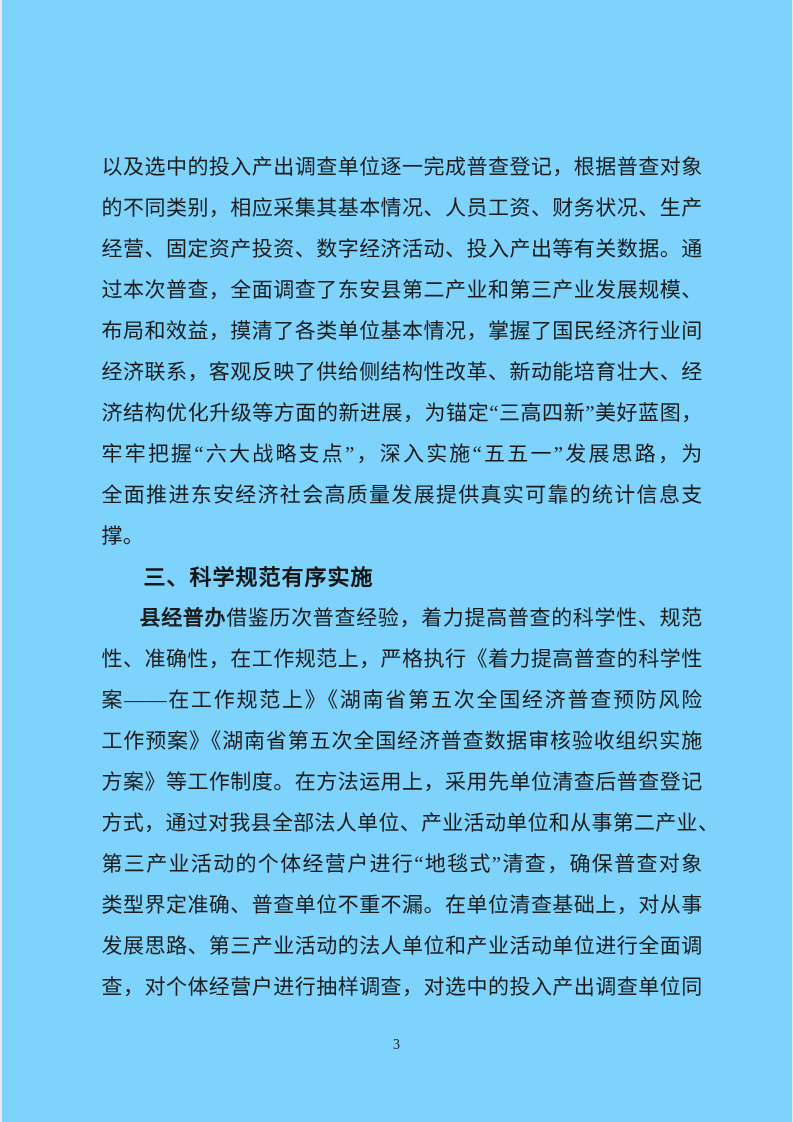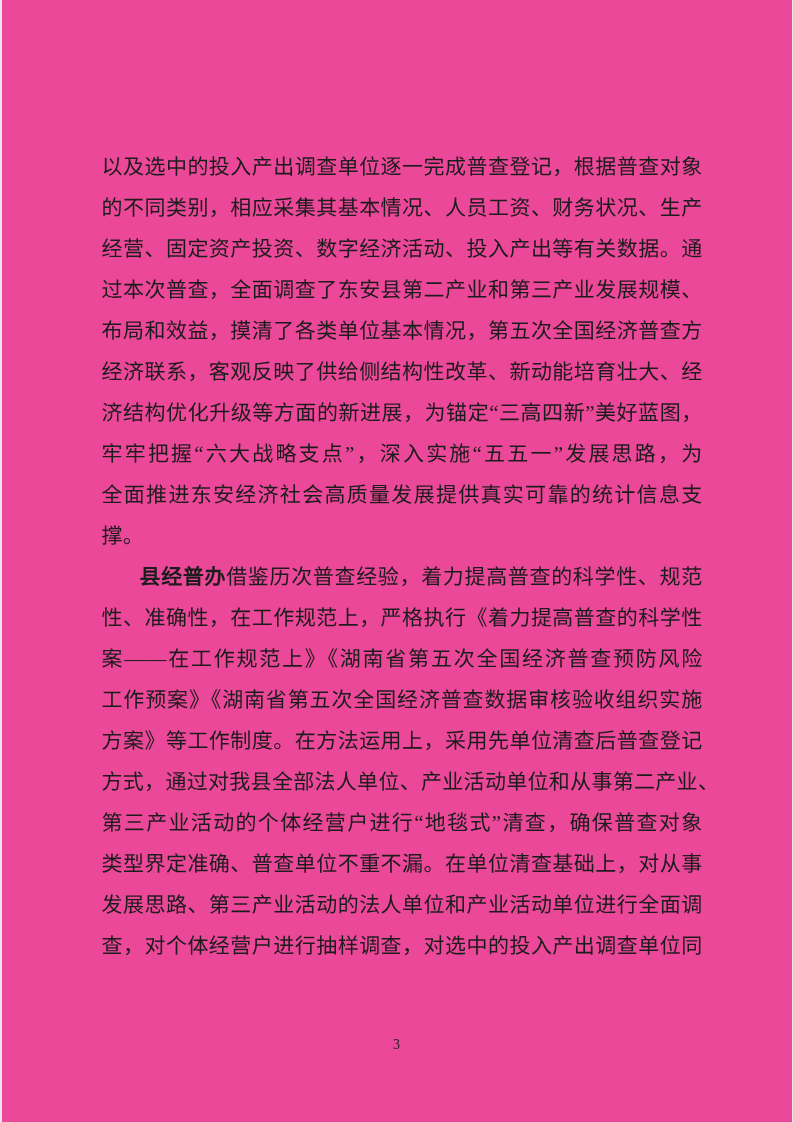--- a/index.html
+++ b/index.html
@@ -5,21 +5,21 @@
   html, body {
     margin: 0;
     padding: 0;
     background: #e9e9e9;
   }
   .page {
     position: relative;
     width: 790px;
     height: 1122px;
     margin: 0 auto;
-    background: #ec4899;
+    background: #7dd3fc;
     overflow: hidden;
     font-family: "Liberation Serif", "DejaVu Serif", serif;
     color: #1c1c1c;
   }
   .content {
     position: absolute;
     left: 100px;
     top: 147px;
     width: 601px;
   }
@@ -66,27 +66,28 @@
 </head>
 <body>
 
 <div class="page">
   <div class="content">
       <div>
         <div class="line">以及选中的投入产出调查单位逐一完成普查登记，根据普查对象</div>
         <div class="line">的不同类别，相应采集其基本情况、人员工资、财务状况、生产</div>
         <div class="line">经营、固定资产投资、数字经济活动、投入产出等有关数据。通</div>
         <div class="line">过本次普查，全面调查了东安县第二产业和第三产业发展规模、</div>
-        <div class="line">布局和效益，摸清了各类单位基本情况，第五次全国经济普查方</div>
+        <div class="line">布局和效益，摸清了各类单位基本情况，掌握了国民经济行业间</div>
         <div class="line">经济联系，客观反映了供给侧结构性改革、新动能培育壮大、经</div>
         <div class="line">济结构优化升级等方面的新进展，为锚定“三高四新”美好蓝图，</div>
         <div class="line">牢牢把握“六大战略支点”，深入实施“五五一”发展思路，为</div>
         <div class="line">全面推进东安经济社会高质量发展提供真实可靠的统计信息支</div>
         <div class="line para-end">撑。</div>
       </div>
+      <div class="heading">三、科学规范有序实施</div>
       <div>
         <div class="line first-indent"><b class="lead">县经普办</b>借鉴历次普查经验，着力提高普查的科学性、规范</div>
         <div class="line">性、准确性，在工作规范上，严格执行《着力提高普查的科学性</div>
         <div class="line">案——在工作规范上》《湖南省第五次全国经济普查预防风险</div>
         <div class="line">工作预案》《湖南省第五次全国经济普查数据审核验收组织实施</div>
         <div class="line">方案》等工作制度。在方法运用上，采用先单位清查后普查登记</div>
         <div class="line">方式，通过对我县全部法人单位、产业活动单位和从事第二产业、</div>
         <div class="line">第三产业活动的个体经营户进行“地毯式”清查，确保普查对象</div>
         <div class="line">类型界定准确、普查单位不重不漏。在单位清查基础上，对从事</div>
         <div class="line">发展思路、第三产业活动的法人单位和产业活动单位进行全面调</div>

